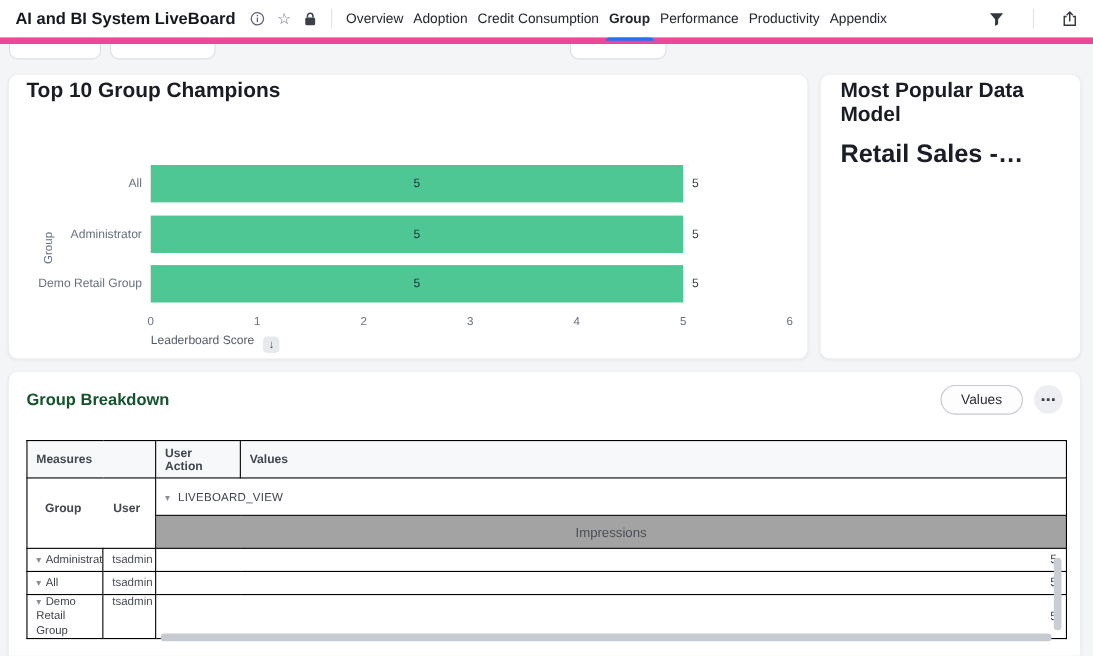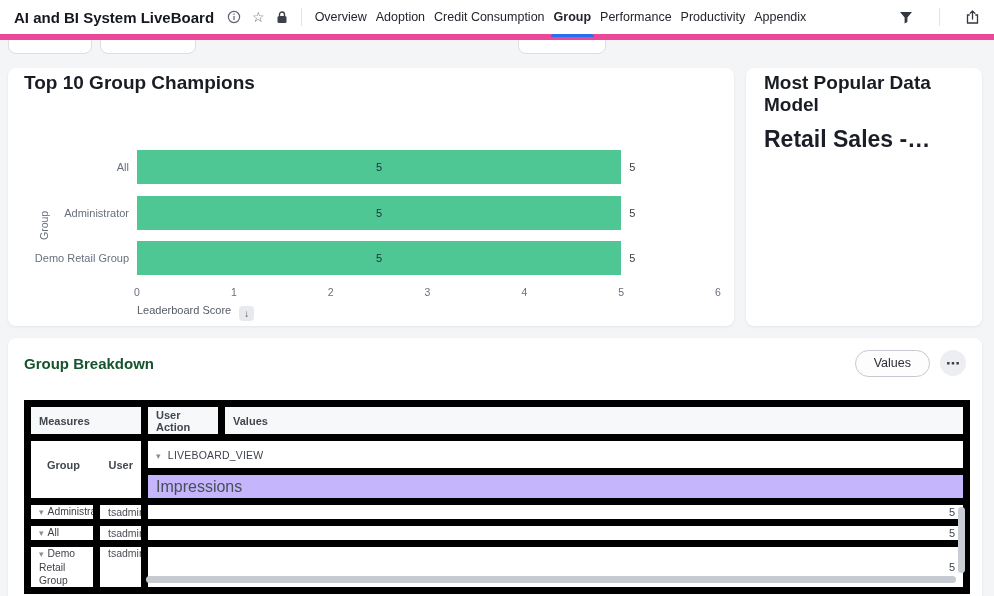--- a/index.html
+++ b/index.html
@@ -57,27 +57,27 @@
   .breakdown{left:8px;top:338px;width:974px;height:270px}
   .bd-head{position:absolute;top:10px;left:16px;right:16px;height:30px;display:flex;align-items:center}
   .bd-title{font-size:15px;font-weight:700;color:#14532d}
   .explore-btn{margin-left:auto;height:27px;padding:0 18px;border:1px solid #c6c9d0;border-radius:14px;background:#fdfdfe;
     font-size:12.5px;color:#2b2e35;display:flex;align-items:center;cursor:pointer;
     font-family:"Liberation Sans","DejaVu Sans",sans-serif}
   .bd-more{margin-left:10px}
 
   .pivot{position:absolute;left:16px;top:62px;width:946px;border-collapse:collapse;table-layout:fixed;
     font-size:11px;color:#3f434b}
-  .pivot td{border:7px solid #000000;padding:0 8px;vertical-align:middle;overflow:hidden}
+  .pivot td{border:1px solid #000000;padding:0 8px;vertical-align:middle;overflow:hidden}
   .hdr-cell{background:#f7f8fa;font-weight:700;font-size:11px;color:#42464e;height:34px}
   .corner-cell{background:#fff;vertical-align:bottom;padding:0}
   .corner-labels{display:flex;padding:0 0 9px 8px;font-weight:700;font-size:11px;color:#42464e}
   .corner-labels span:first-child{width:62px}
   .action-cell{background:#fff;height:34px;font-size:10.5px;letter-spacing:.2px}
-  .impressions-cell{background:#c4b5fd;height:30px;font-size:16px;color:#4a4e55}
+  .impressions-cell{background:#a3a3a3;height:30px;text-align:center;font-size:12px;color:#4a4e55}
   .caret{color:#8a8f98;font-size:9px;margin-right:4px}
   .g-cell{font-size:10.3px;padding:3px 2px 3px 6px;white-space:nowrap;line-height:13px;cursor:pointer;height:21px}
   .dr3 .g-cell{white-space:normal}
   .u-cell{font-size:10.5px;color:#4a4e55;padding:3px 4px 3px 6px;height:21px}
   .v-cell{text-align:right;padding-right:16px;font-size:11px;color:#3f434b}
 
   .vscroll{position:absolute;right:17px;top:169px;width:7px;height:66px;background:#c9cdd4;border-radius:4px;cursor:pointer}
   .hscroll{position:absolute;left:138px;top:238px;width:810px;height:7px;background:#c6cad1;border-radius:4px;cursor:pointer}
 </style>
 </head>

